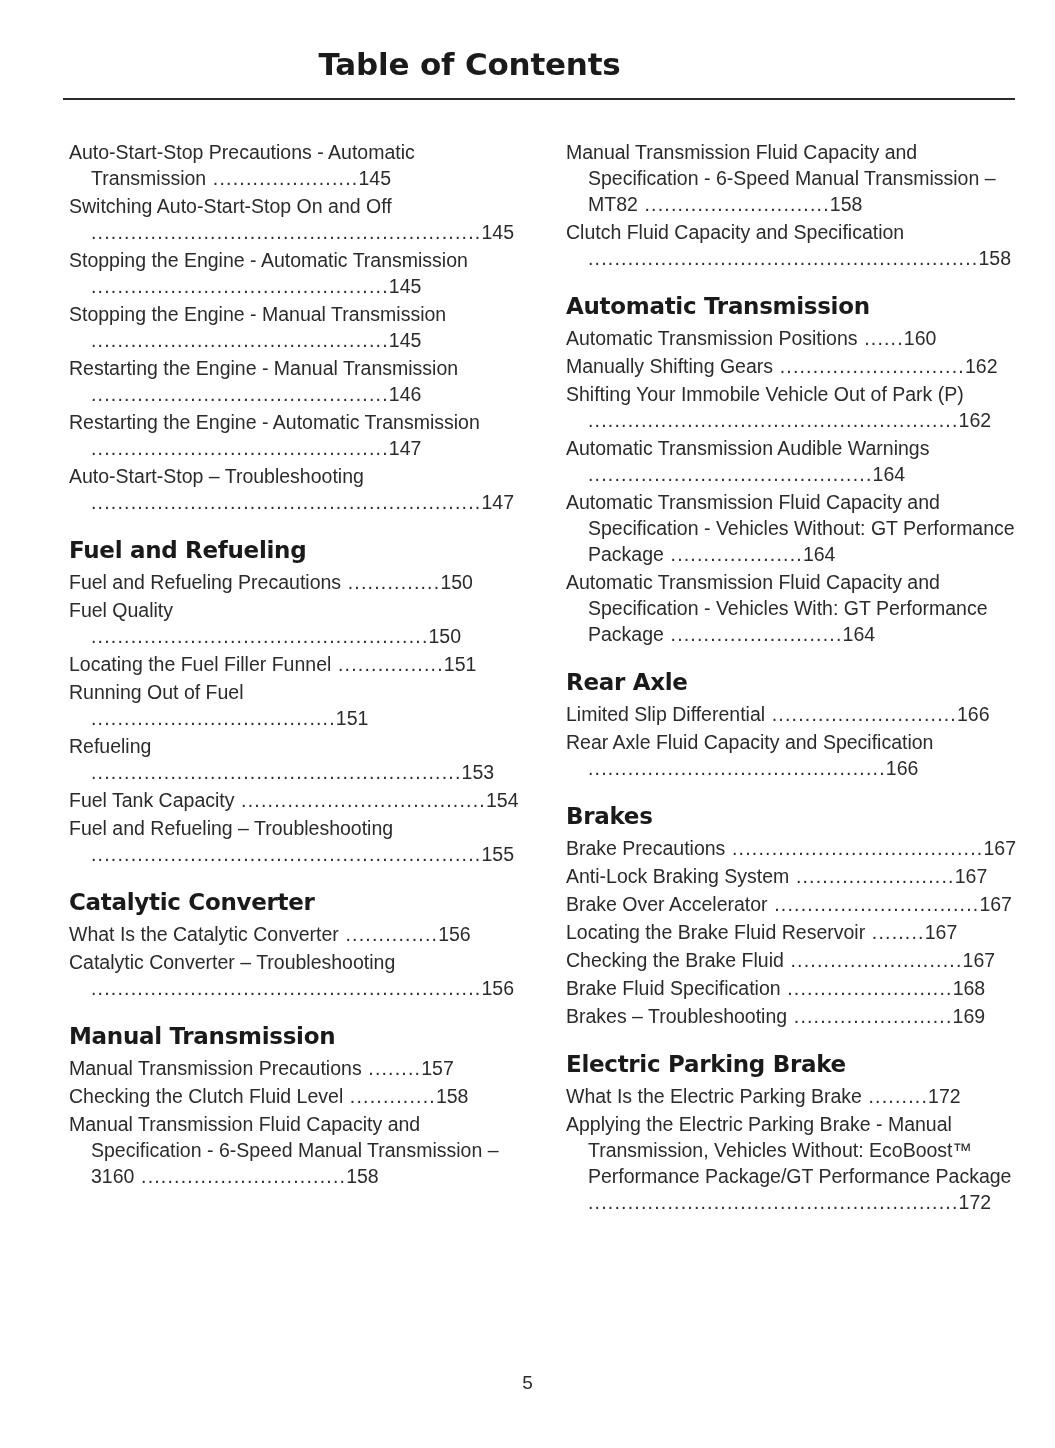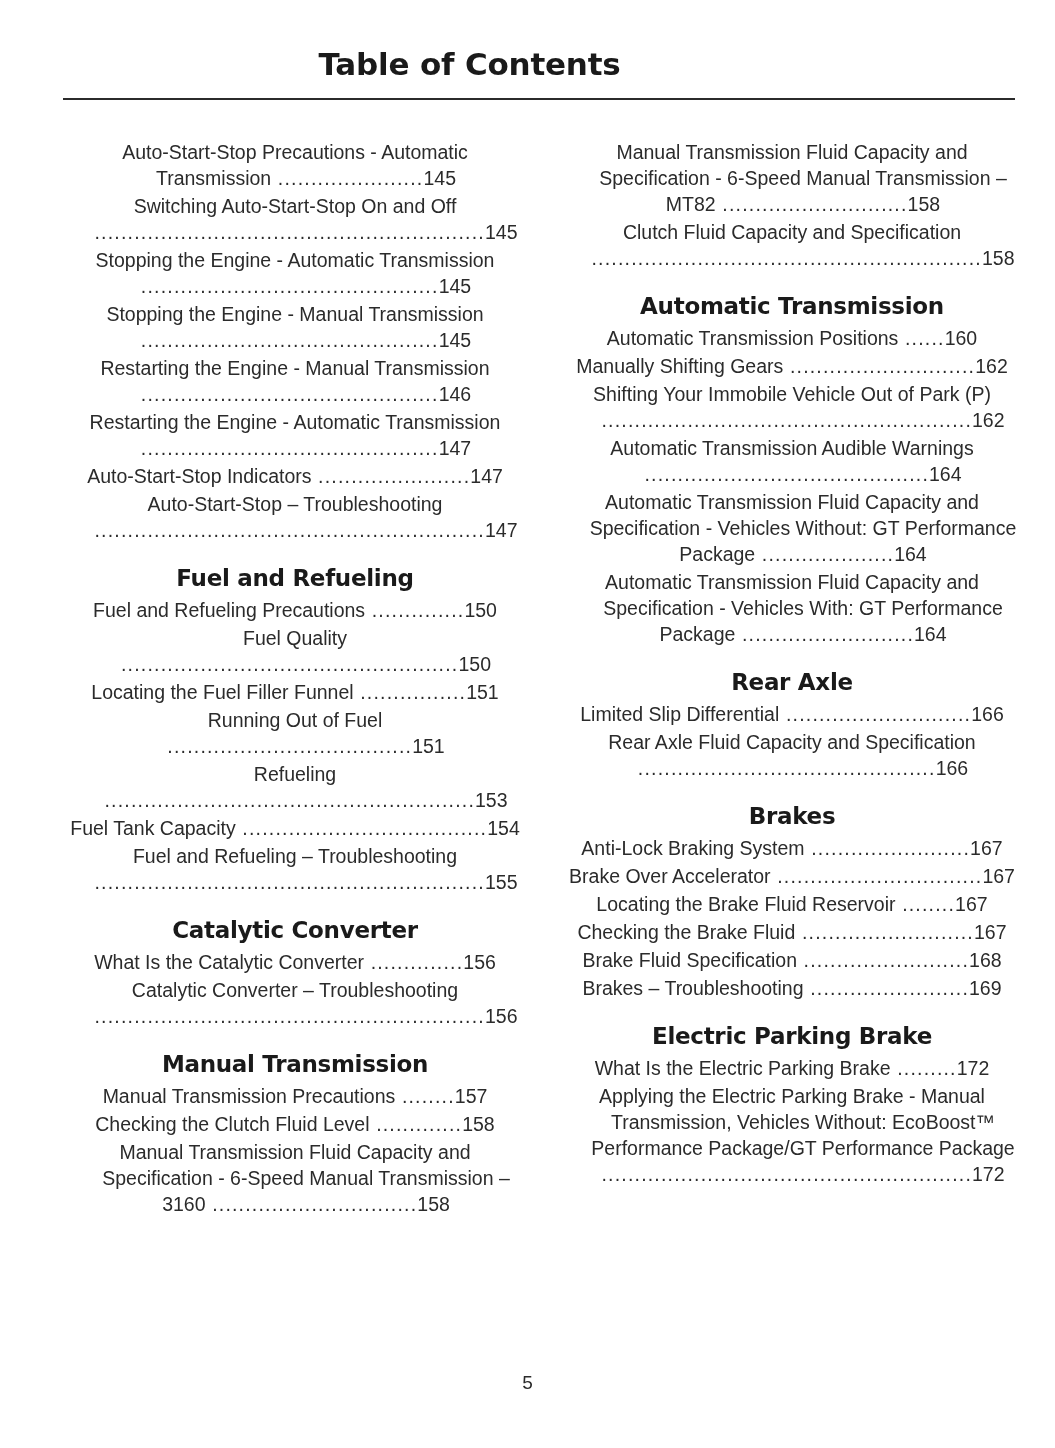--- a/index.html
+++ b/index.html
@@ -45,21 +45,20 @@
     border-top: 2px solid #2b2b2b;
   }
 
   .columns {
     position: absolute;
     left: 0;
     top: 139px;
     width: 1055px;
     display: flex;
     align-items: flex-start;
-    text-align: center;
   }
 
   .col {
     width: 452px;
     box-sizing: border-box;
   }
   .col-left  { margin-left: 69px; }
   .col-right { margin-left: 45px; }
 
   .section-heading {
@@ -114,21 +113,20 @@
   <div class="header-rule"></div>
 
   <div class="columns">
     <div class="col col-left" id="col-left">
         <div class="toc-entry"><span class="title">Auto-Start-Stop Precautions - Automatic Transmission</span><span class="leader"> ......................</span><span class="pg">145</span></div>
         <div class="toc-entry"><span class="title">Switching Auto-Start-Stop On and Off</span><span class="leader"> ...........................................................</span><span class="pg">145</span></div>
         <div class="toc-entry"><span class="title">Stopping the Engine - Automatic Transmission</span><span class="leader"> .............................................</span><span class="pg">145</span></div>
         <div class="toc-entry"><span class="title">Stopping the Engine - Manual Transmission</span><span class="leader"> .............................................</span><span class="pg">145</span></div>
         <div class="toc-entry"><span class="title">Restarting the Engine - Manual Transmission</span><span class="leader"> .............................................</span><span class="pg">146</span></div>
         <div class="toc-entry"><span class="title">Restarting the Engine - Automatic Transmission</span><span class="leader">  .............................................</span><span class="pg">147</span></div>
-        <div class="toc-entry"><span class="title">Auto-Start-Stop Indicators</span><span class="leader"> .......................</span><span class="pg">147</span></div>
         <div class="toc-entry"><span class="title">Auto-Start-Stop – Troubleshooting</span><span class="leader"> ...........................................................</span><span class="pg">147</span></div>
         <div class="section-heading">Fuel and Refueling</div>
         <div class="toc-entry"><span class="title">Fuel and Refueling Precautions</span><span class="leader"> ..............</span><span class="pg">150</span></div>
         <div class="toc-entry"><span class="title">Fuel Quality</span><span class="leader"> ...................................................</span><span class="pg">150</span></div>
         <div class="toc-entry"><span class="title">Locating the Fuel Filler Funnel</span><span class="leader"> ................</span><span class="pg">151</span></div>
         <div class="toc-entry"><span class="title">Running Out of Fuel</span><span class="leader"> .....................................</span><span class="pg">151</span></div>
         <div class="toc-entry"><span class="title">Refueling</span><span class="leader">  ........................................................</span><span class="pg">153</span></div>
         <div class="toc-entry"><span class="title">Fuel Tank Capacity</span><span class="leader"> .....................................</span><span class="pg">154</span></div>
         <div class="toc-entry"><span class="title">Fuel and Refueling – Troubleshooting</span><span class="leader"> ...........................................................</span><span class="pg">155</span></div>
         <div class="section-heading">Catalytic Converter</div>
@@ -146,20 +144,21 @@
         <div class="toc-entry"><span class="title">Automatic Transmission Positions</span><span class="leader"> ......</span><span class="pg">160</span></div>
         <div class="toc-entry"><span class="title">Manually Shifting Gears</span><span class="leader"> ............................</span><span class="pg">162</span></div>
         <div class="toc-entry"><span class="title">Shifting Your Immobile Vehicle Out of Park (P)</span><span class="leader"> ........................................................</span><span class="pg">162</span></div>
         <div class="toc-entry"><span class="title">Automatic Transmission Audible Warnings</span><span class="leader">  ...........................................</span><span class="pg">164</span></div>
         <div class="toc-entry"><span class="title">Automatic Transmission Fluid Capacity and Specification - Vehicles Without: GT Performance Package</span><span class="leader"> ....................</span><span class="pg">164</span></div>
         <div class="toc-entry"><span class="title">Automatic Transmission Fluid Capacity and Specification - Vehicles With: GT Performance Package</span><span class="leader"> ..........................</span><span class="pg">164</span></div>
         <div class="section-heading">Rear Axle</div>
         <div class="toc-entry"><span class="title">Limited Slip Differential</span><span class="leader"> ............................</span><span class="pg">166</span></div>
         <div class="toc-entry"><span class="title">Rear Axle Fluid Capacity and Specification</span><span class="leader"> .............................................</span><span class="pg">166</span></div>
         <div class="section-heading">Brakes</div>
+        <div class="toc-entry"><span class="title">Brake Precautions</span><span class="leader"> ......................................</span><span class="pg">167</span></div>
         <div class="toc-entry"><span class="title">Anti-Lock Braking System</span><span class="leader"> ........................</span><span class="pg">167</span></div>
         <div class="toc-entry"><span class="title">Brake Over Accelerator</span><span class="leader"> ...............................</span><span class="pg">167</span></div>
         <div class="toc-entry"><span class="title">Locating the Brake Fluid Reservoir</span><span class="leader"> ........</span><span class="pg">167</span></div>
         <div class="toc-entry"><span class="title">Checking the Brake Fluid</span><span class="leader"> ..........................</span><span class="pg">167</span></div>
         <div class="toc-entry"><span class="title">Brake Fluid Specification</span><span class="leader"> .........................</span><span class="pg">168</span></div>
         <div class="toc-entry"><span class="title">Brakes – Troubleshooting</span><span class="leader"> ........................</span><span class="pg">169</span></div>
         <div class="section-heading">Electric Parking Brake</div>
         <div class="toc-entry"><span class="title">What Is the Electric Parking Brake</span><span class="leader"> .........</span><span class="pg">172</span></div>
         <div class="toc-entry"><span class="title">Applying the Electric Parking Brake - Manual Transmission, Vehicles Without: EcoBoost™ Performance Package/GT Performance Package</span><span class="leader"> ........................................................</span><span class="pg">172</span></div>
       </div>

